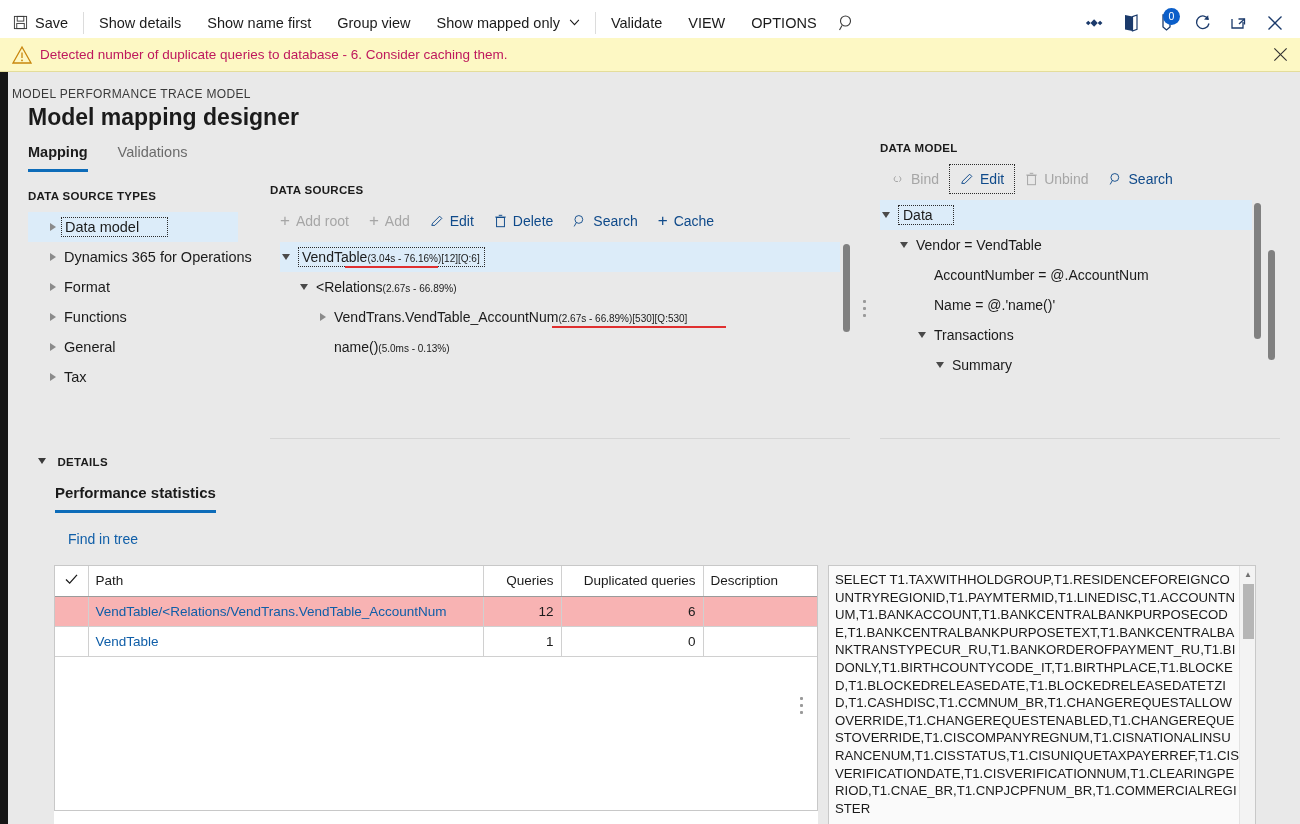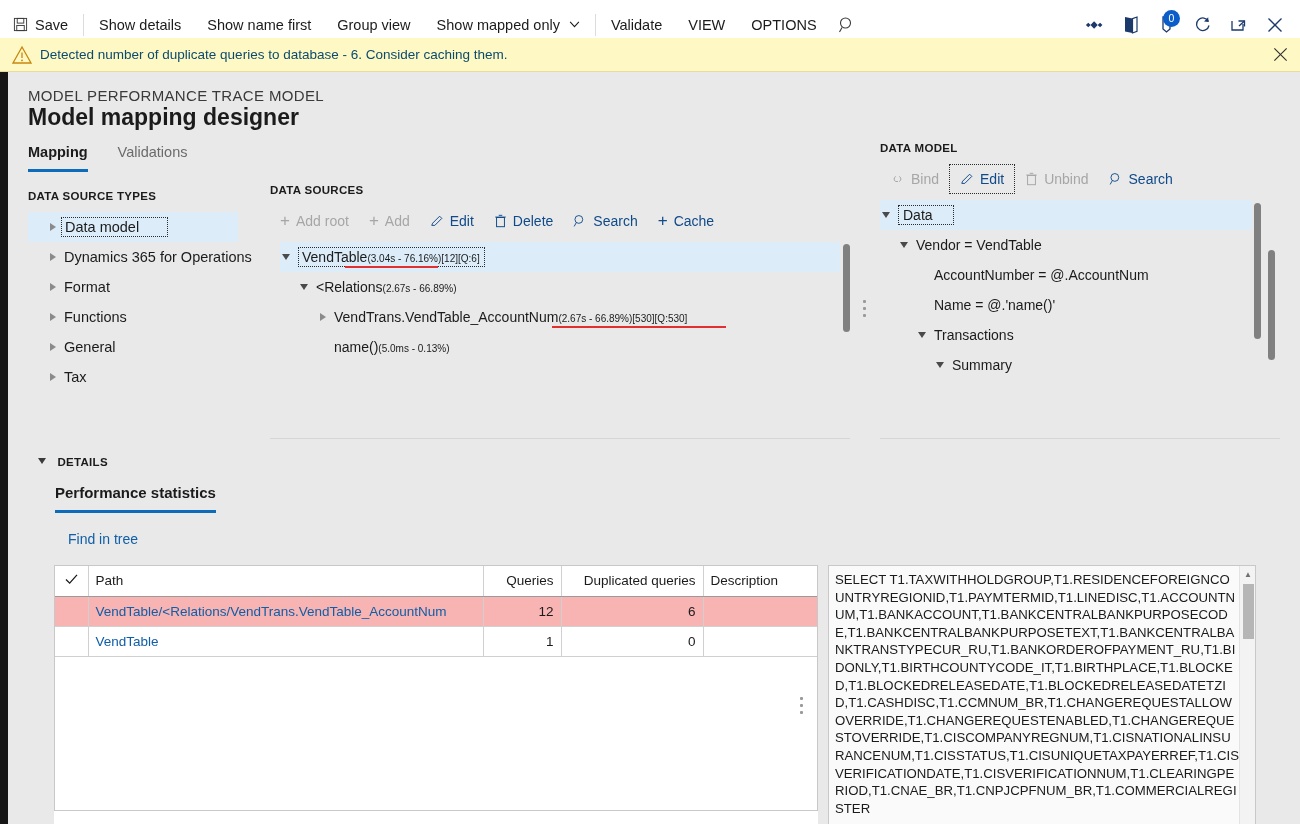--- a/index.html
+++ b/index.html
@@ -8,21 +8,21 @@
     font-family: "Liberation Sans", sans-serif;
     background: #ffffff;
     overflow: hidden;
   }
   body { position: relative; }
 
   
   .cmdbar {
     position: absolute; left: 0; top: 0; width: 1300px; height: 50px;
     background: #ffffff;
-    border-bottom: 1px solid #fca5a5;
+    border-bottom: 5px solid #fca5a5;
     display: flex; align-items: center;
   }
   .cmd-item {
     height: 38px; display: flex; align-items: center; gap: 7px;
     padding: 0 13px; font-size: 14.5px; color: #1b1b1b; white-space: nowrap;
     cursor: default;
   }
   .cmd-sep { width: 1px; height: 22px; background: #dcdcdc; margin: 0 2px; }
   .cmd-caret { font-size: 9px; color: #1b1b1b; margin-left: 2px; }
   .cmd-spacer { flex: 1 1 auto; }
@@ -39,39 +39,39 @@
     font-family: "Liberation Sans", sans-serif;
   }
 
   
   .msgbar {
     position: absolute; left: 0; top: 38px; width: 1300px; height: 34px;
     background: #fdf8c4; border-bottom: 1px solid #e4dd9b;
     display: flex; align-items: center; padding: 0 12px;
   }
   .msgbar .warn { width: 20px; height: 20px; flex: 0 0 20px; margin-right: 8px; }
-  .msgbar .mtext { font-size: 13.5px; color: #0c4a6e; }
+  .msgbar .mtext { font-size: 13.5px; color: #be185d; }
   .msgbar .mclose {
     position: absolute; right: 10px; top: 8px; width: 18px; height: 18px;
     color: #323130;
   }
 
   
   .page {
     position: absolute; left: 0; top: 72px; width: 1300px; height: 752px;
     background: #e9e9e9;
   }
   .leftrail {
     position: absolute; left: 0; top: 0; width: 8px; height: 752px;
     background: #161616;
   }
 
   .caption {
-    position: absolute; left: 28px; top: 15px;
-    font-size: 15px; letter-spacing: .35px; color: #3a3a3a;
+    position: absolute; left: 12px; top: 15px;
+    font-size: 12px; letter-spacing: .35px; color: #3a3a3a;
   }
   .title {
     position: absolute; left: 28px; top: 32px;
     font-size: 23px; font-weight: bold; color: #1b1b1b;
   }
 
   
   .tabs { position: absolute; left: 28px; top: 72px; display: flex; gap: 30px; }
   .tab { font-size: 14.5px; color: #6b6b6b; padding-bottom: 9px; }
   .tab.sel { color: #1b1b1b; font-weight: bold; border-bottom: 3px solid #0d6cb9; }

